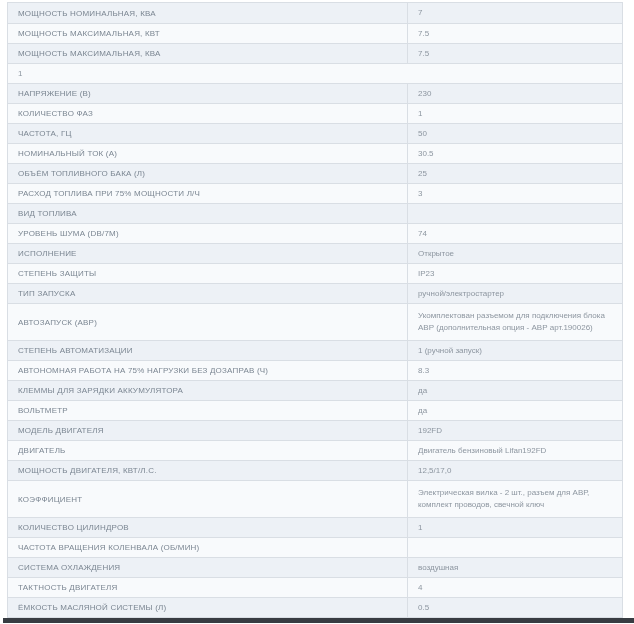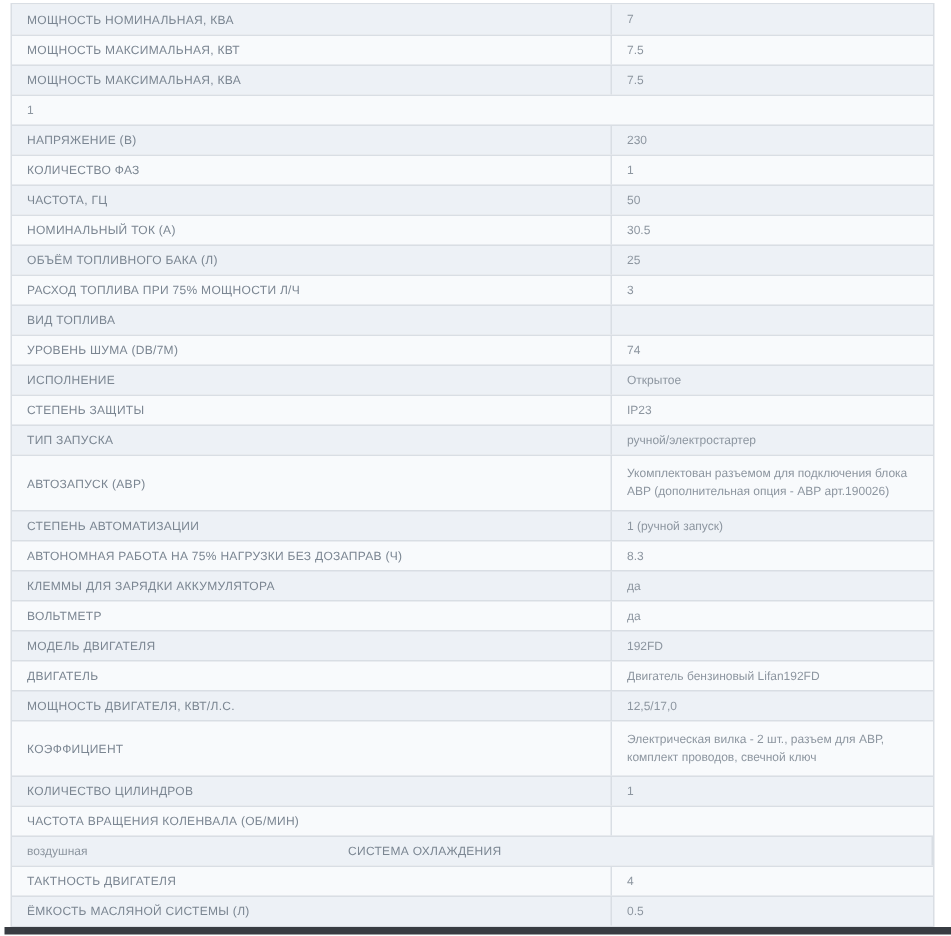--- a/index.html
+++ b/index.html
@@ -134,22 +134,22 @@
     <div class="cell value">Электрическая вилка - 2 шт., разъем для АВР, комплект проводов, свечной ключ</div>
   </div>
   <div class="row">
     <div class="cell label">КОЛИЧЕСТВО ЦИЛИНДРОВ</div>
     <div class="cell value">1</div>
   </div>
   <div class="row">
     <div class="cell label">ЧАСТОТА ВРАЩЕНИЯ КОЛЕНВАЛА (ОБ/МИН)</div>
   </div>
   <div class="row">
+    <div class="cell label">СИСТЕМА ОХЛАЖДЕНИЯ</div>
     <div class="cell value">воздушная</div>
-    <div class="cell label">СИСТЕМА ОХЛАЖДЕНИЯ</div>
   </div>
   <div class="row">
     <div class="cell label">ТАКТНОСТЬ ДВИГАТЕЛЯ</div>
     <div class="cell value">4</div>
   </div>
   <div class="row">
     <div class="cell label">ЁМКОСТЬ МАСЛЯНОЙ СИСТЕМЫ (Л)</div>
     <div class="cell value">0.5</div>
   </div>
 </div>

